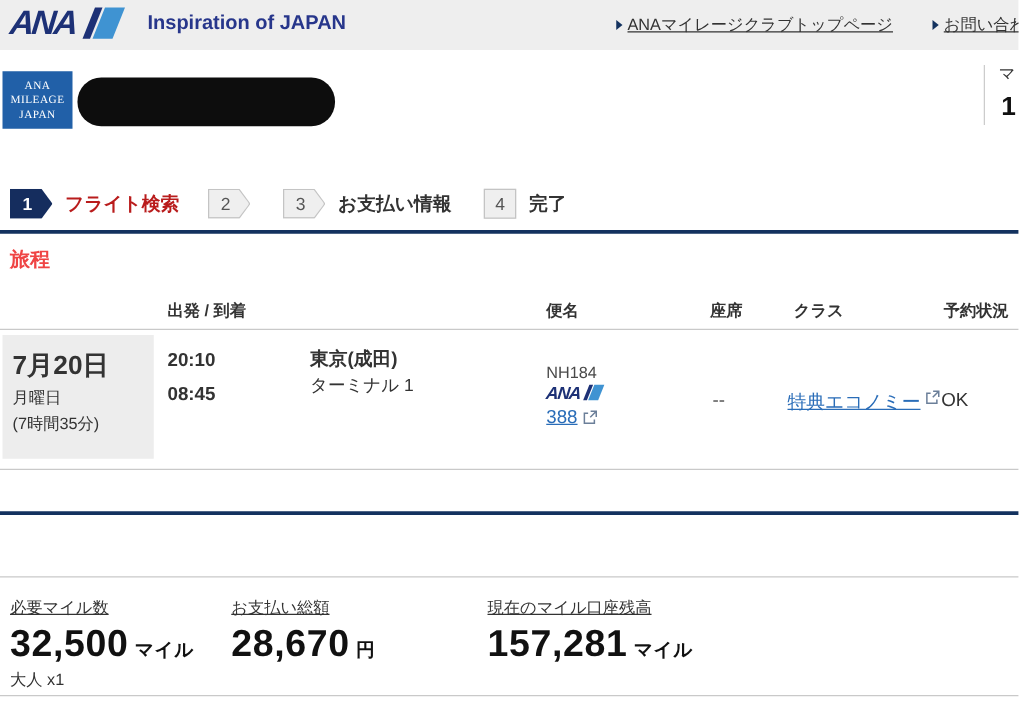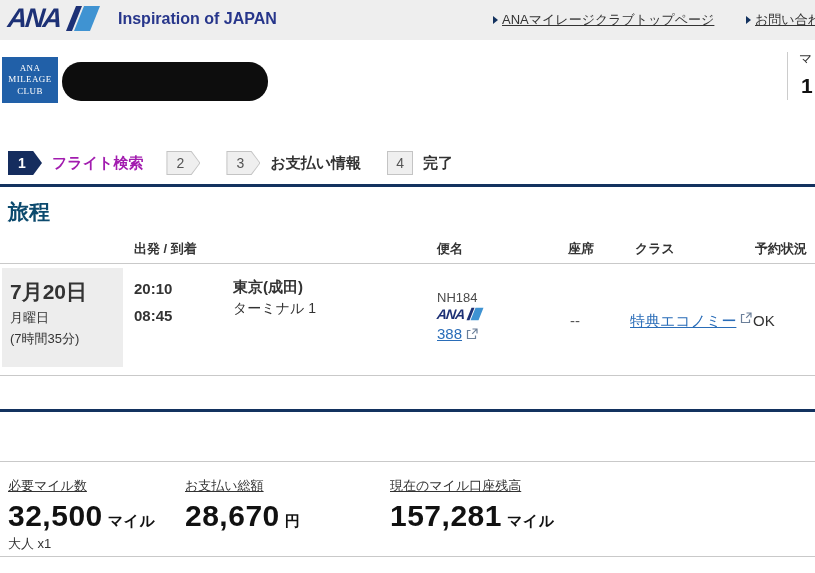--- a/index.html
+++ b/index.html
@@ -37,36 +37,36 @@
       clip-path:polygon(0 0, 74% 0, 100% 50%, 74% 100%, 0 100%); background:#c4c4c4; flex:0 0 auto; }
   .badge-arrow .inner { position:absolute; left:1px; top:1px; right:1px; bottom:1px;
       clip-path:polygon(0 0, 74% 0, 100% 50%, 74% 100%, 0 100%); background:#efefef;
       display:flex; align-items:center; justify-content:center; font-size:14px; color:#555;
       padding-right:6px; }
   .badge-arrow.active { background:#152d5e; }
   .badge-arrow.active .inner { background:#152d5e; color:#fff; font-weight:bold; }
   .badge-square { width:26px; height:24px; background:#efefef; border:1px solid #c4c4c4;
       display:flex; align-items:center; justify-content:center; font-size:14px; color:#555; flex:0 0 auto; }
   .step-label { font-size:15px; font-weight:bold; color:#333; margin-left:10px; white-space:nowrap; }
-  .step-label.active { color:#a21caf; }
+  .step-label.active { color:#b91c1c; }
   .step-gap1 { margin-left:23px; } .step-gap { margin-left:26px; }
 
   .navy-rule { position:absolute; left:0; width:815px; height:3px; background:#13325f; }
   .gray-rule { position:absolute; left:0; width:815px; height:1px; background:#c9c9c9; }
 
-  .section-title { position:absolute; left:8px; font-size:21px; font-weight:bold; color:#0c4a6e; }
+  .section-title { position:absolute; left:8px; font-size:16px; font-weight:bold; color:#ef4444; }
 
   
   .col-head { position:absolute; top:240px; font-size:13px; font-weight:bold; color:#333; white-space:nowrap; }
   .date-cell { position:absolute; left:2px; top:268px; width:121px; height:99px; background:#ededed;
       padding:10px 8px; }
   .date-main { font-size:21px; font-weight:bold; color:#333; }
   .date-sub { font-size:13px; color:#333; margin-top:3px; }
   .time { position:absolute; left:134px; font-size:15px; font-weight:bold; color:#333; }
-  .place { position:absolute; left:233px; }
+  .place { position:absolute; left:248px; }
   .place .city { font-size:15px; font-weight:bold; color:#333; }
   .place .terminal { font-size:14px; color:#333; margin-top:3px; }
   .flight-block { position:absolute; left:437px; top:290px; }
   .flight-no { font-size:13px; color:#4a4a4a; }
   .mini-logo { display:flex; align-items:center; margin-top:2px; }
   .mini-logo .letters { font-size:14px; font-weight:bold; font-style:italic; letter-spacing:-1px;
       color:#1d3176; transform:skewX(-6deg); line-height:1; }
   .mini-logo svg { margin-left:2px; display:block; }
   .link { color:#2a6db8; text-decoration:underline; cursor:pointer; }
   .codeshare { margin-top:4px; font-size:15px; display:flex; align-items:center; gap:4px; }
@@ -98,21 +98,21 @@
     <div class="tagline">Inspiration of JAPAN</div>
     <div class="top-links">
       <span class="top-link"><span class="tri"></span><span>ANAマイレージクラブトップページ</span></span>
       <span class="top-link"><span class="tri"></span><span>お問い合わ</span></span>
     </div>
   </div>
 
   <div class="amc-box">
     <span>ANA</span>
     <span>MILEAGE</span>
-    <span>CLUB</span>
+    <span>JAPAN</span>
   </div>
   <div class="redaction"></div>
   <div class="member-divider"></div>
   <div class="balance-label-cut">マ</div>
   <div class="balance-value-cut">1</div>
 
   <div class="steps">
     <div class="step">
       <div class="badge-arrow active">
           <div class="inner">1</div>

